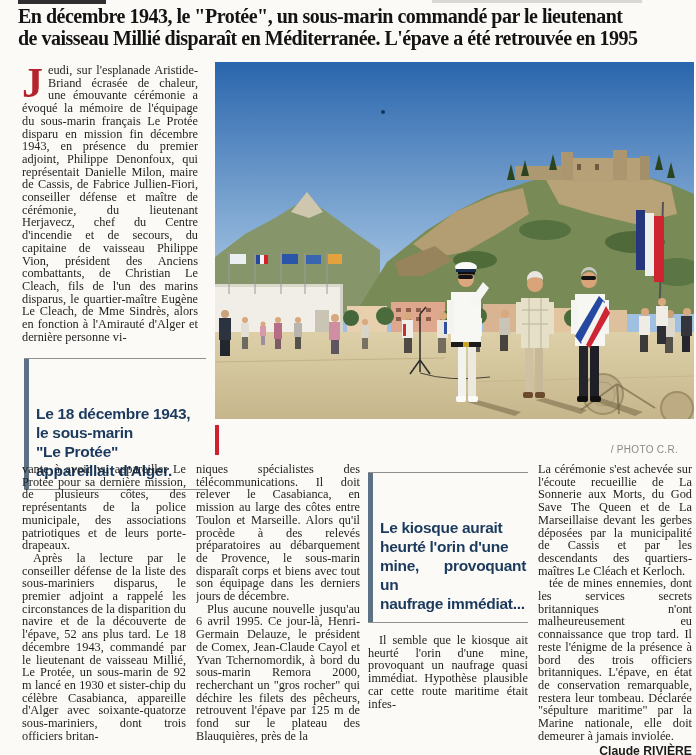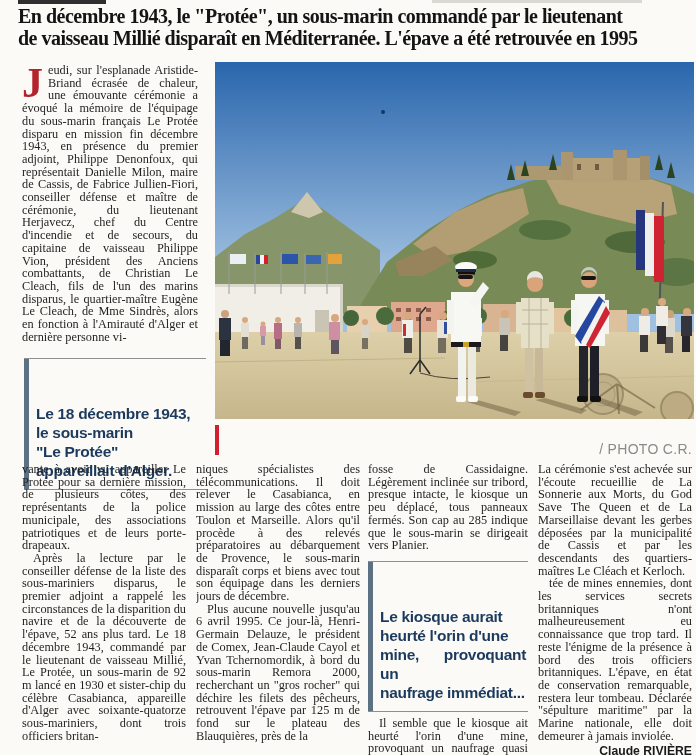--- a/index.html
+++ b/index.html
@@ -30,35 +30,35 @@
   }
   .pullquote{
     border-top:1px solid var(--rule-gray);border-bottom:1px solid var(--rule-gray);
     padding:7px 2px 9px 12px;position:relative;
     font-family:"Liberation Sans","DejaVu Sans",sans-serif;font-weight:bold;
     font-size:15.5px;line-height:19px;letter-spacing:-0.3px;color:var(--quote-navy);
     white-space:pre-line;
   }
   .pullquote .qbar{position:absolute;left:0;top:0;bottom:0;width:5px;background:var(--quote-bar);}
   .quote1{position:absolute;left:24px;top:358px;width:182px;}
-  .quote2{margin:9px 0 5px 0;}
+  .quote2{margin:9px 0 11px 0;}
   .photo{
     position:absolute;left:215px;top:62px;width:479px;height:357px;overflow:hidden;
     background:#5d8cc0;
   }
   .photo svg{display:block;}
   .caption{
     position:absolute;left:215px;top:424px;width:479px;height:36px;
     font-family:"Liberation Sans","DejaVu Sans",sans-serif;font-weight:bold;
     font-size:12px;line-height:15px;color:#2b2b2b;padding-left:9px;
   }
   .caption-bar{position:absolute;left:0;top:1px;width:4px;height:30px;background:var(--caption-red);}
   .photo-credit{
-    position:absolute;right:2px;bottom:3px;font-weight:normal;
-    font-size:14px;letter-spacing:0.3px;color:var(--credit-gray);text-align:right;
+    position:absolute;right:16px;bottom:3px;font-weight:normal;
+    font-size:10px;letter-spacing:0.3px;color:var(--credit-gray);text-align:right;
   }
   .bcol{position:absolute;top:463px;height:292px;overflow:hidden;}
   .bcol1{left:22px;width:164px;}
   .bcol2{left:196px;width:164px;}
   .bcol3{left:368px;width:160px;}
   .bcol4{left:538px;width:154px;}
   .byline{
     margin-top:3px;text-align:right;font-family:"Liberation Sans","DejaVu Sans",sans-serif;
     font-weight:bold;font-size:12.2px;color:#1a1a1a;text-indent:0;
   }
@@ -353,21 +353,20 @@
     <p class="para">vante à avoir vu appareiller Le Protée pour sa dernière mission, de plusieurs côtes, des représentants de la police municipale, des associations patriotiques et de leurs porte-drapeaux.</p>
     <p class="para">Après la lecture par le conseiller défense de la liste des sous-mariniers disparus, le premier adjoint a rappelé les circonstances de la disparition du navire et de la découverte de l'épave, 52 ans plus tard. Le 18 décembre 1943, commandé par le lieutenant de vaisseau Millié, Le Protée, un sous-marin de 92 m lancé en 1930 et sister-chip du célèbre Casabianca, appareille d'Alger avec soixante-quatorze sous-mariniers, dont trois officiers britan-</p>
   </div>
 
   <div class="bcol bcol2 body-text">
     <p class="para">niques spécialistes des télécommunications. Il doit relever le Casabianca, en mission au large des côtes entre Toulon et Marseille. Alors qu'il procède à des relevés préparatoires au débarquement de Provence, le sous-marin disparaît corps et biens avec tout son équipage dans les derniers jours de décembre.</p>
     <p class="para">Plus aucune nouvelle jusqu'au 6 avril 1995. Ce jour-là, Henri-Germain Delauze, le président de Comex, Jean-Claude Cayol et Yvan Tchernomordik, à bord du sous-marin Remora 2000, recherchant un "gros rocher" qui déchire les filets des pêcheurs, retrouvent l'épave par 125 m de fond sur le plateau des Blauquières, près de la</p>
   </div>
 
   <div class="bcol bcol3 body-text">
-    <p class="para">fosse de Cassidaigne. Légèrement inclinée sur tribord, presque intacte, le kiosque un peu déplacé, tous panneaux fermés. Son cap au 285 indique que le sous-marin se dirigeait vers Planier.</p>
     <div class="pullquote quote2">
       <span class="qbar"></span>
       <span>Le kiosque aurait
 heurté l'orin d'une
 mine, provoquant un
 naufrage immédiat...</span>
     </div>
     <p class="para" style="text-indent:11px">Il semble que le kiosque ait heurté l'orin d'une mine, provoquant un naufrage quasi immédiat. Hypothèse plausible car cette route maritime était infes-</p>
   </div>
 

